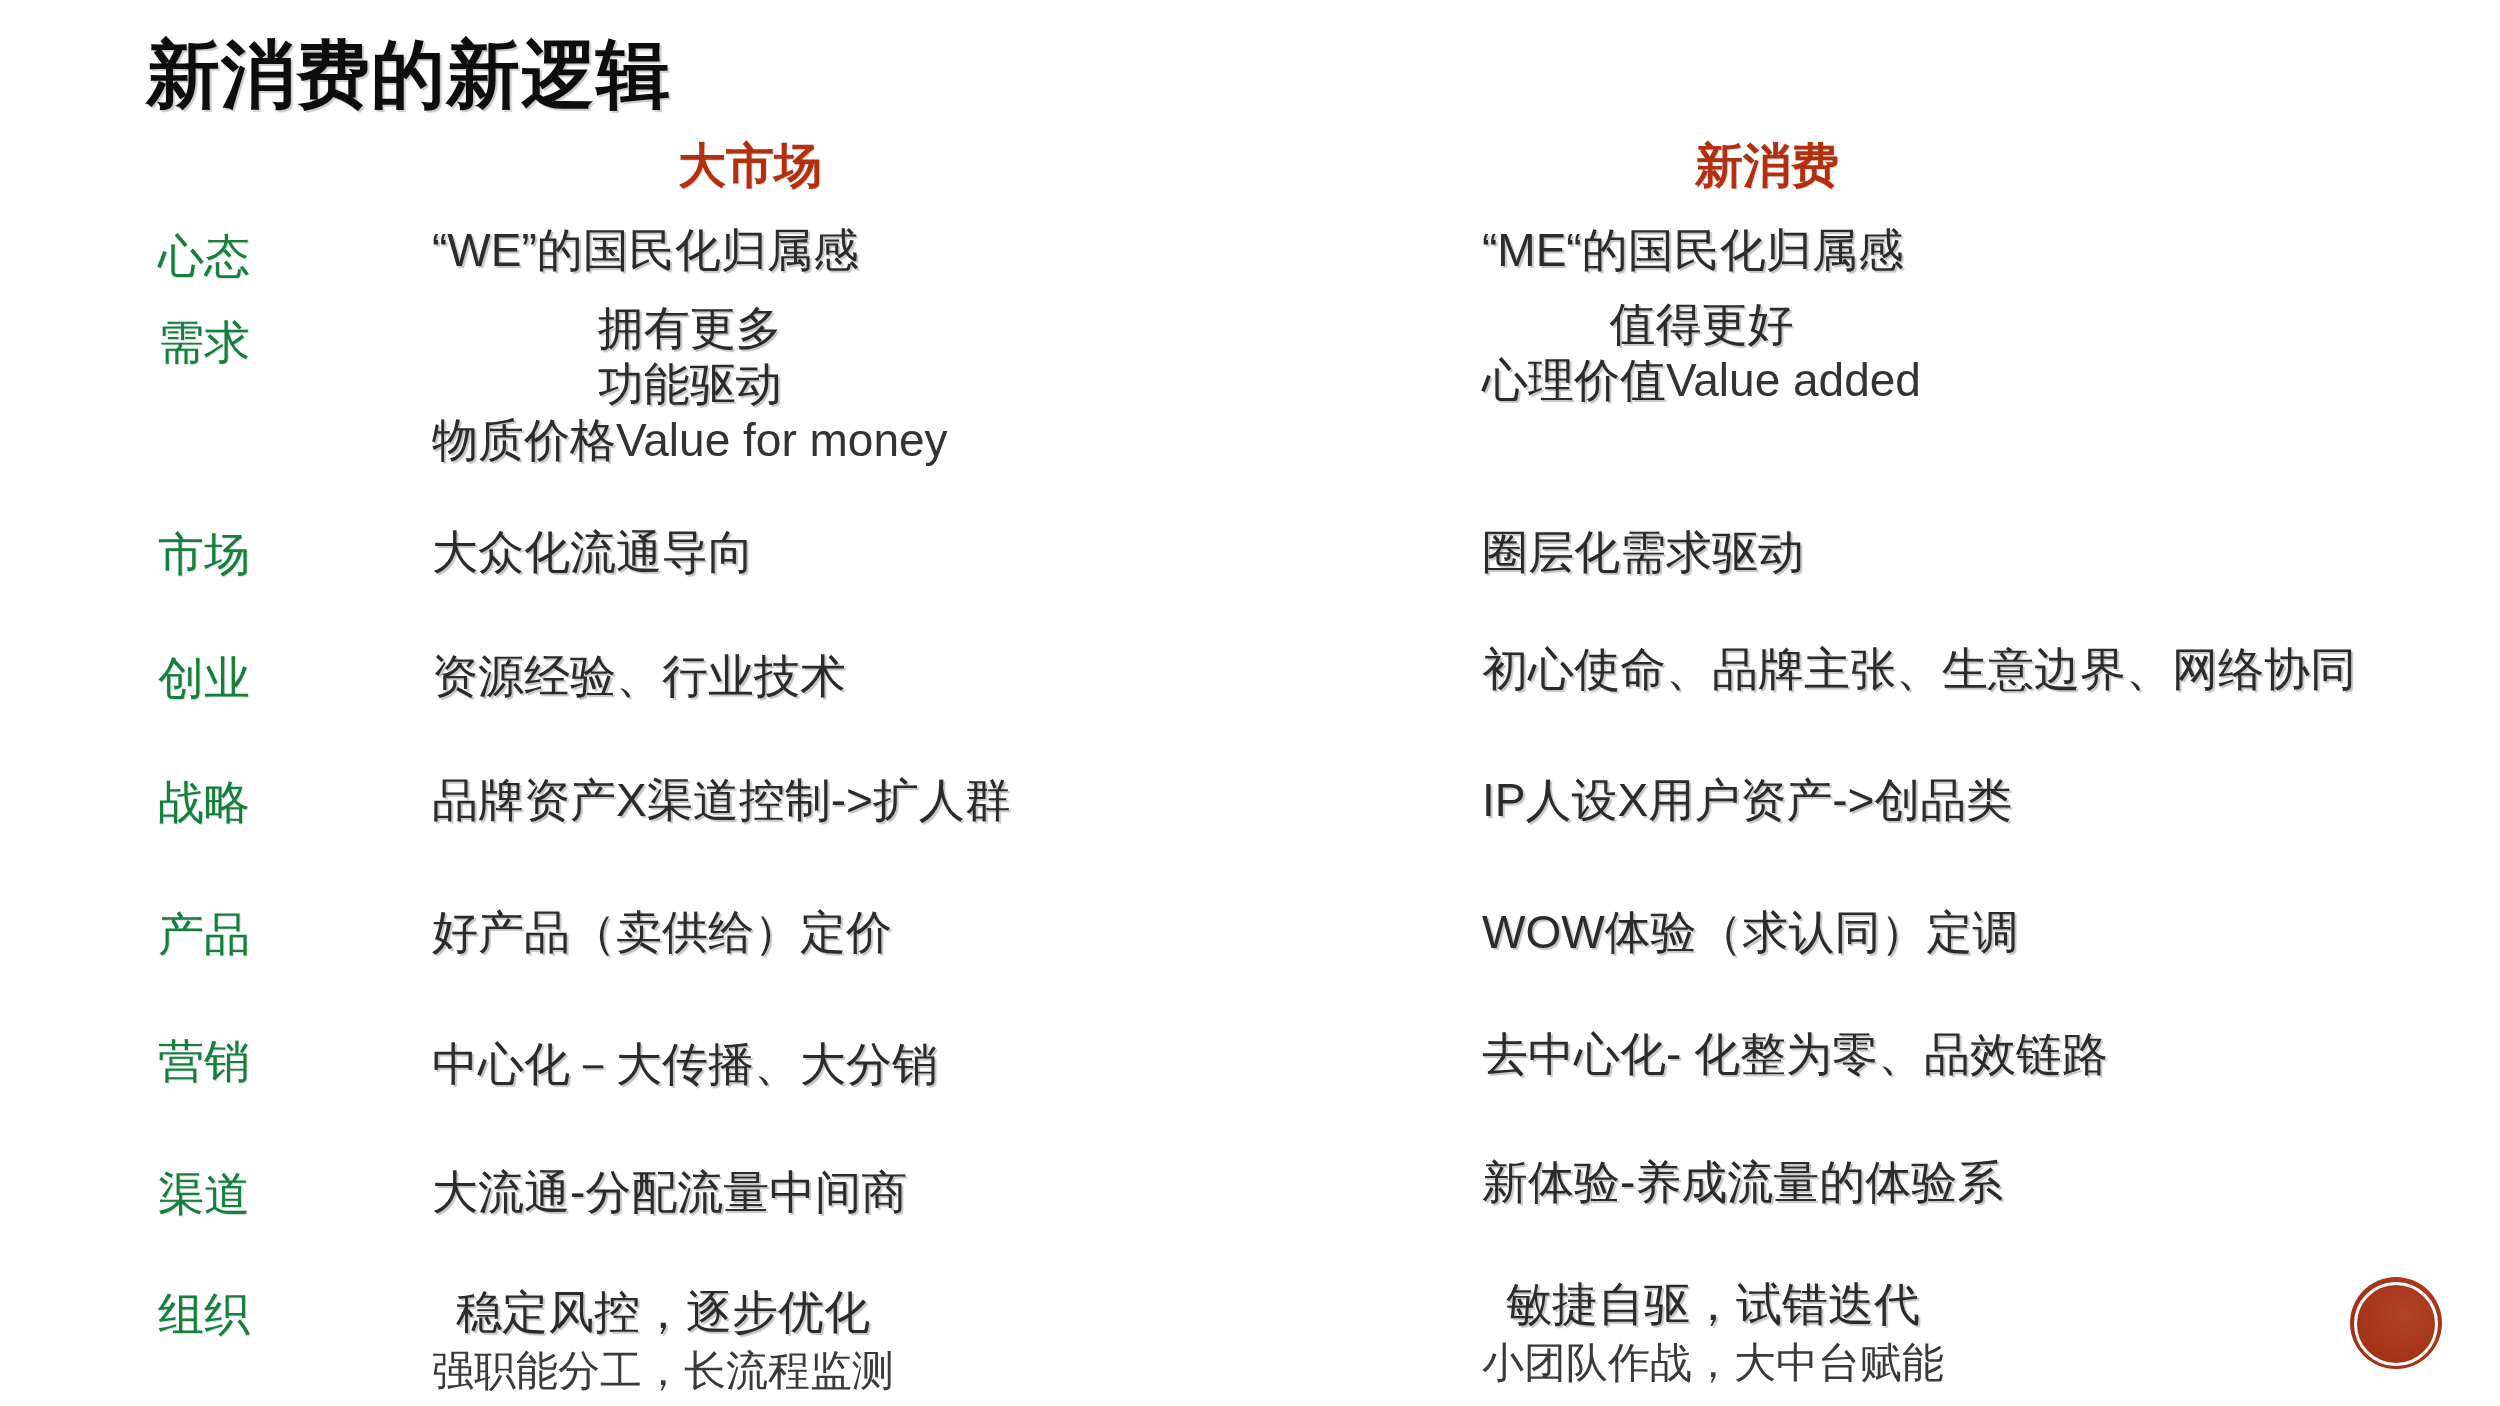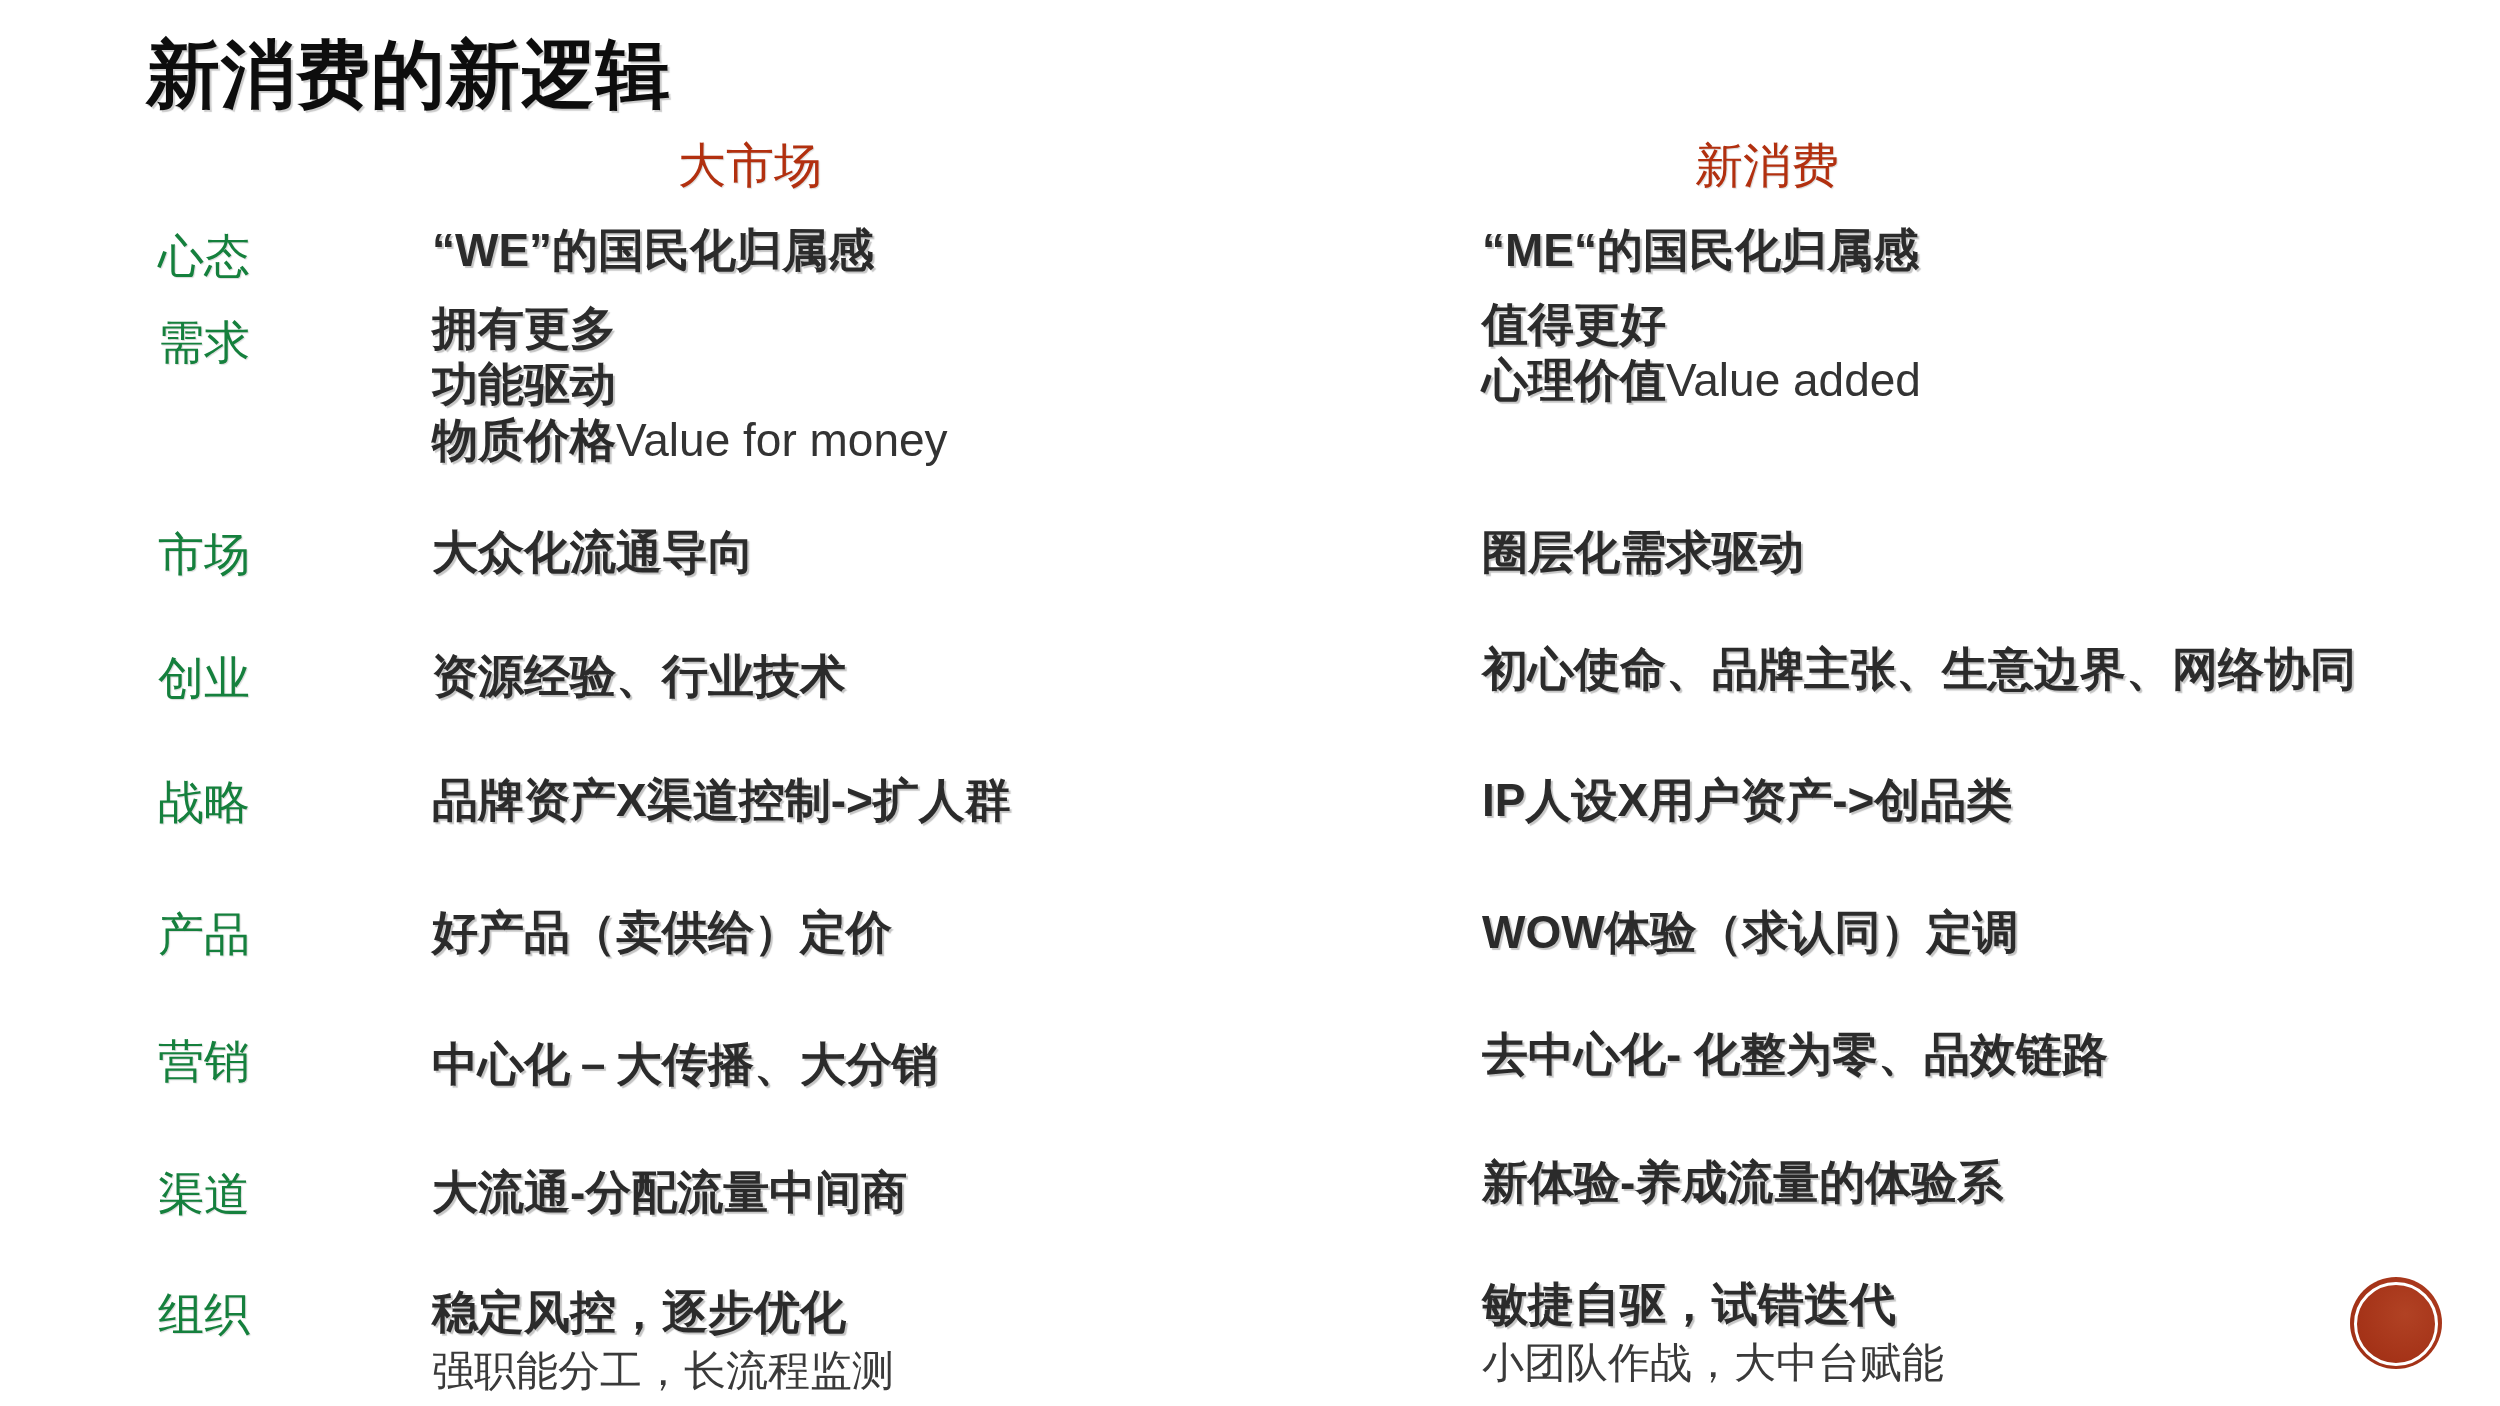--- a/index.html
+++ b/index.html
@@ -25,21 +25,21 @@
     color: #0d0d0d;
     letter-spacing: 1px;
     text-shadow: 2px 2px 1px rgba(140,140,140,0.45);
     white-space: nowrap;
     margin-top: 8px;
   }
   .col-header {
     position: absolute;
     top: 134px;
     font-size: 48px;
-    font-weight: normal;
+    font-weight: bold;
     color: #b2300f;
     text-shadow: 1px 1px 1px rgba(160,160,160,0.4);
     white-space: nowrap;
   }
   .col-header.left  { left: 678px; }
   .col-header.right { left: 1695px; }
   .row-label {
     position: absolute;
     left: 158px;
     font-size: 46px;
@@ -50,23 +50,24 @@
   }
   .cell {
     position: absolute;
     font-size: 46px;
     line-height: 56px;
     white-space: nowrap;
   }
   .cell.left  { left: 432px; }
   .cell.right { left: 1482px; }
   .bold {
-    font-weight: bold;
+    font-weight: normal;
     color: #2b2b2b;
     text-shadow: 2px 2px 1px rgba(150,150,150,0.55);
+    text-align: center;
   }
   .reg {
     font-weight: normal;
     color: #333333;
   }
   .sub {
     font-weight: normal;
     font-size: 42px;
     color: #3a3a3a;
     line-height: 62px;

